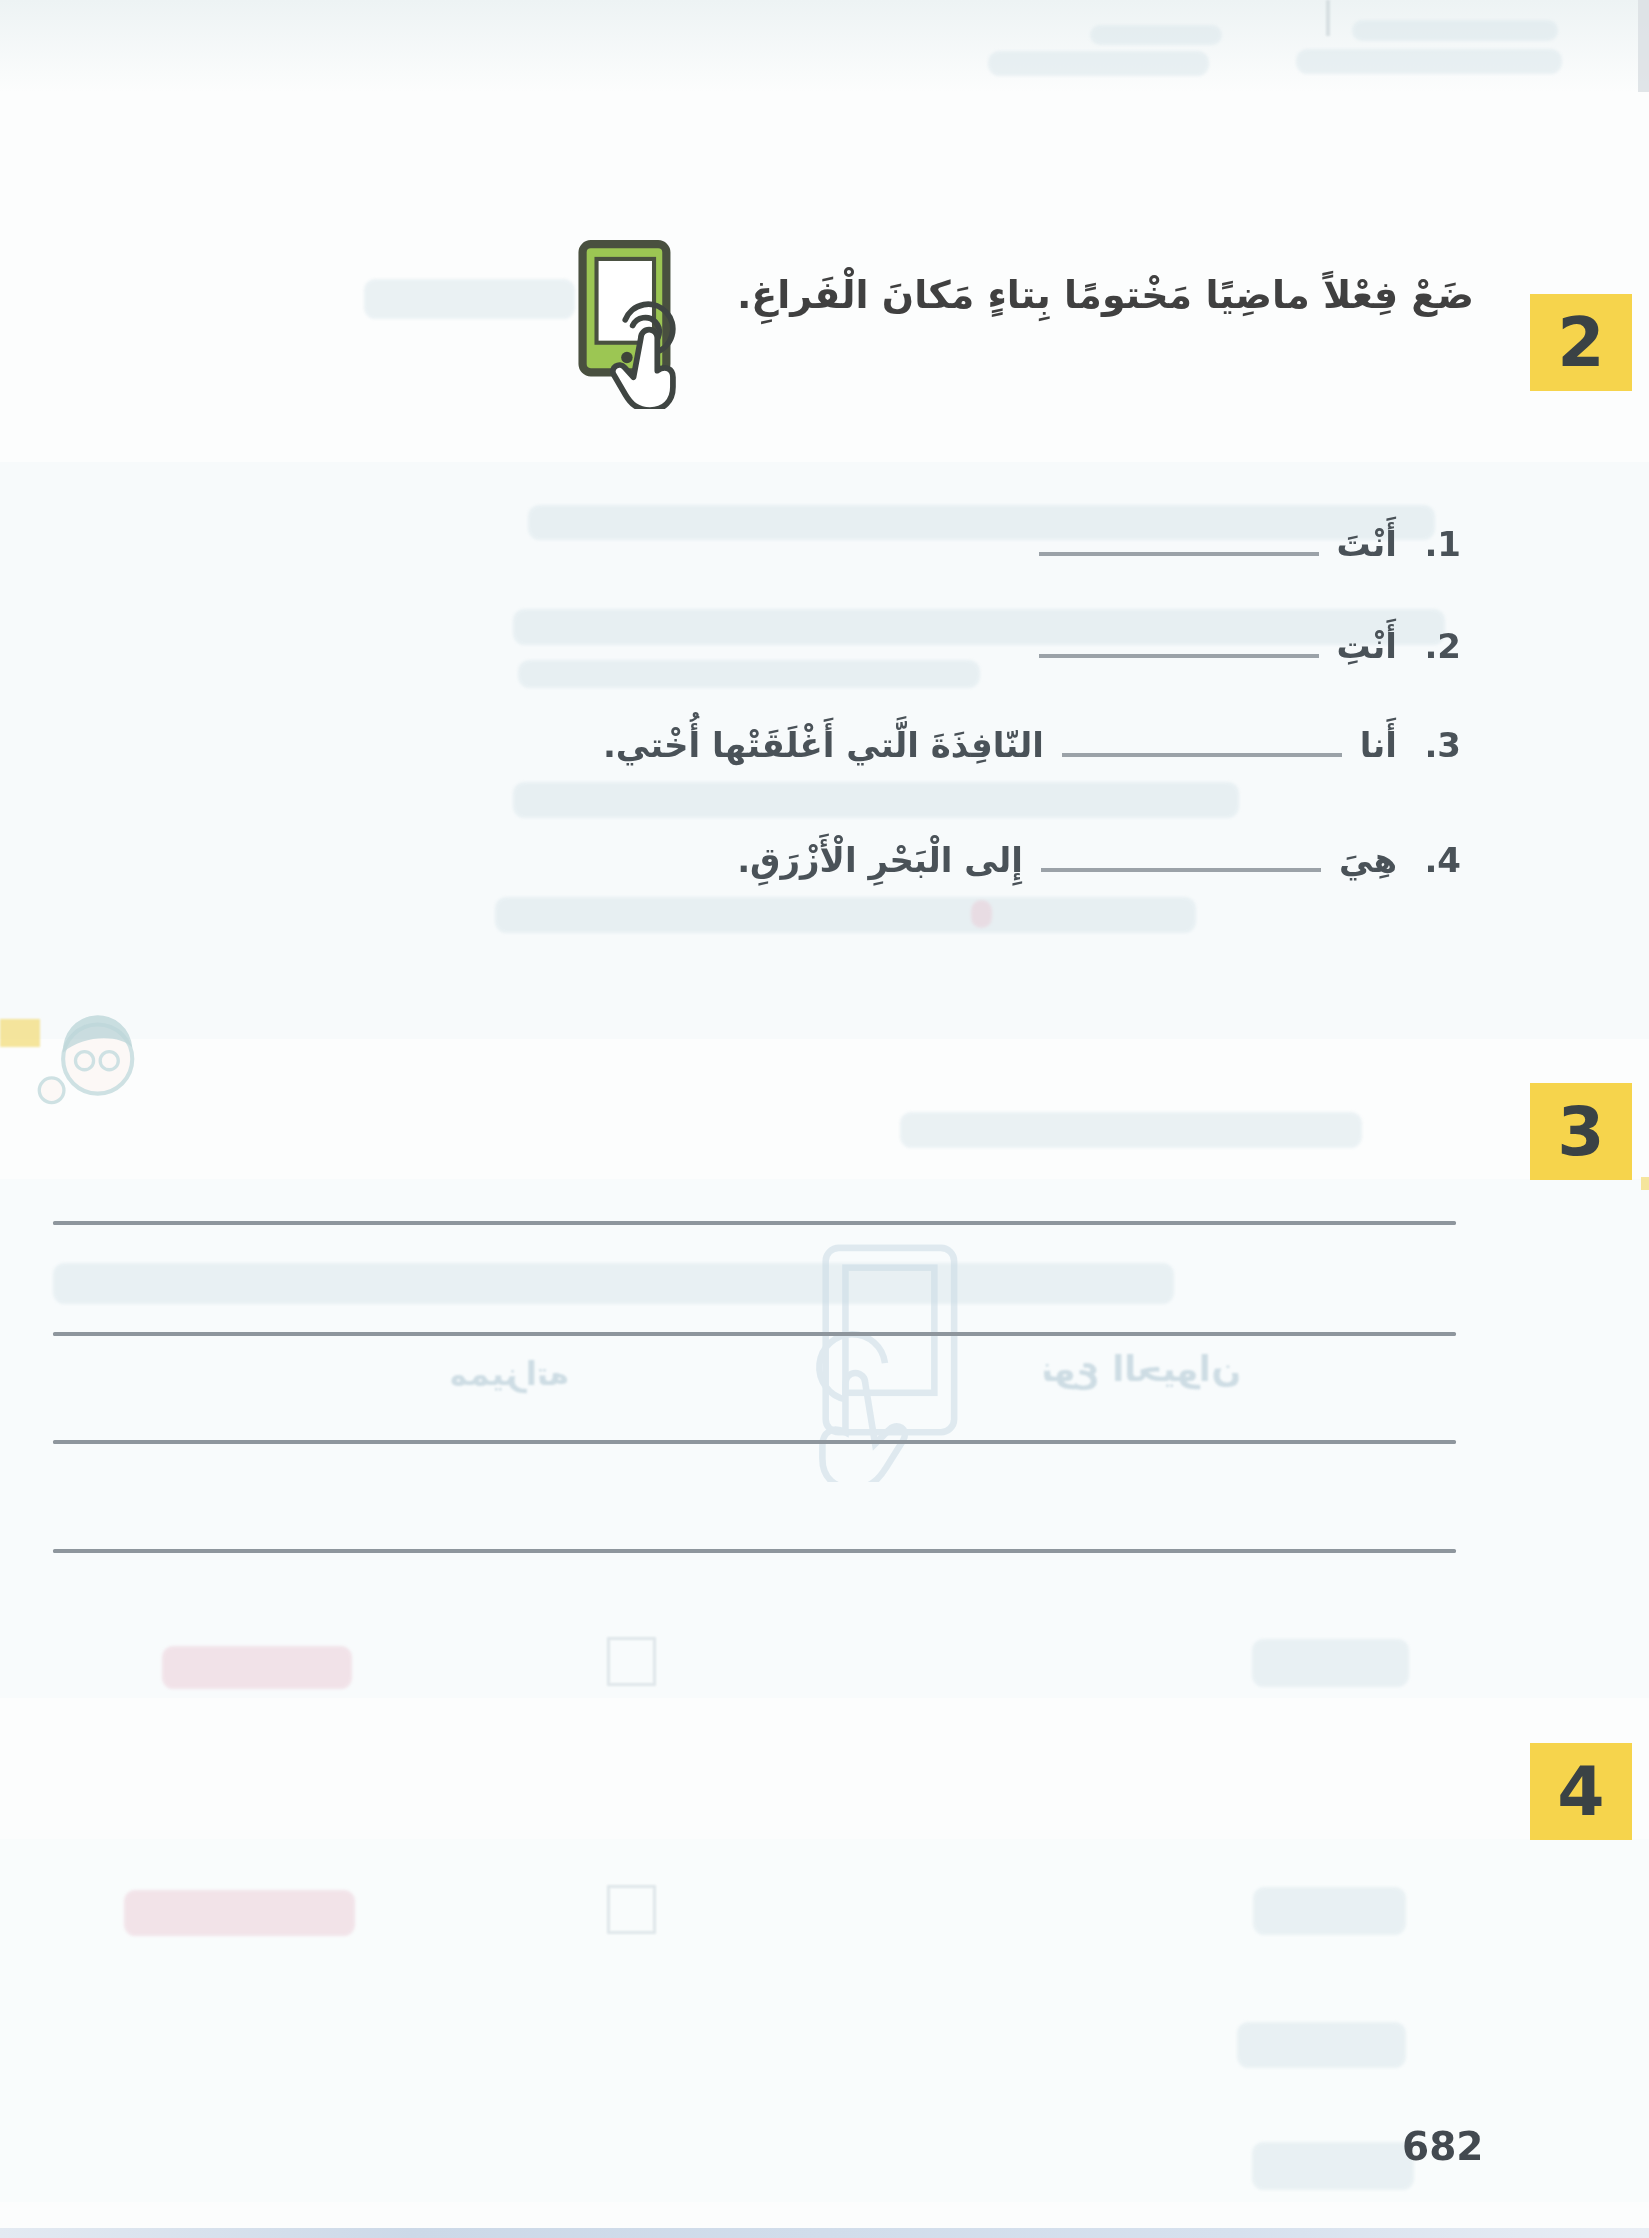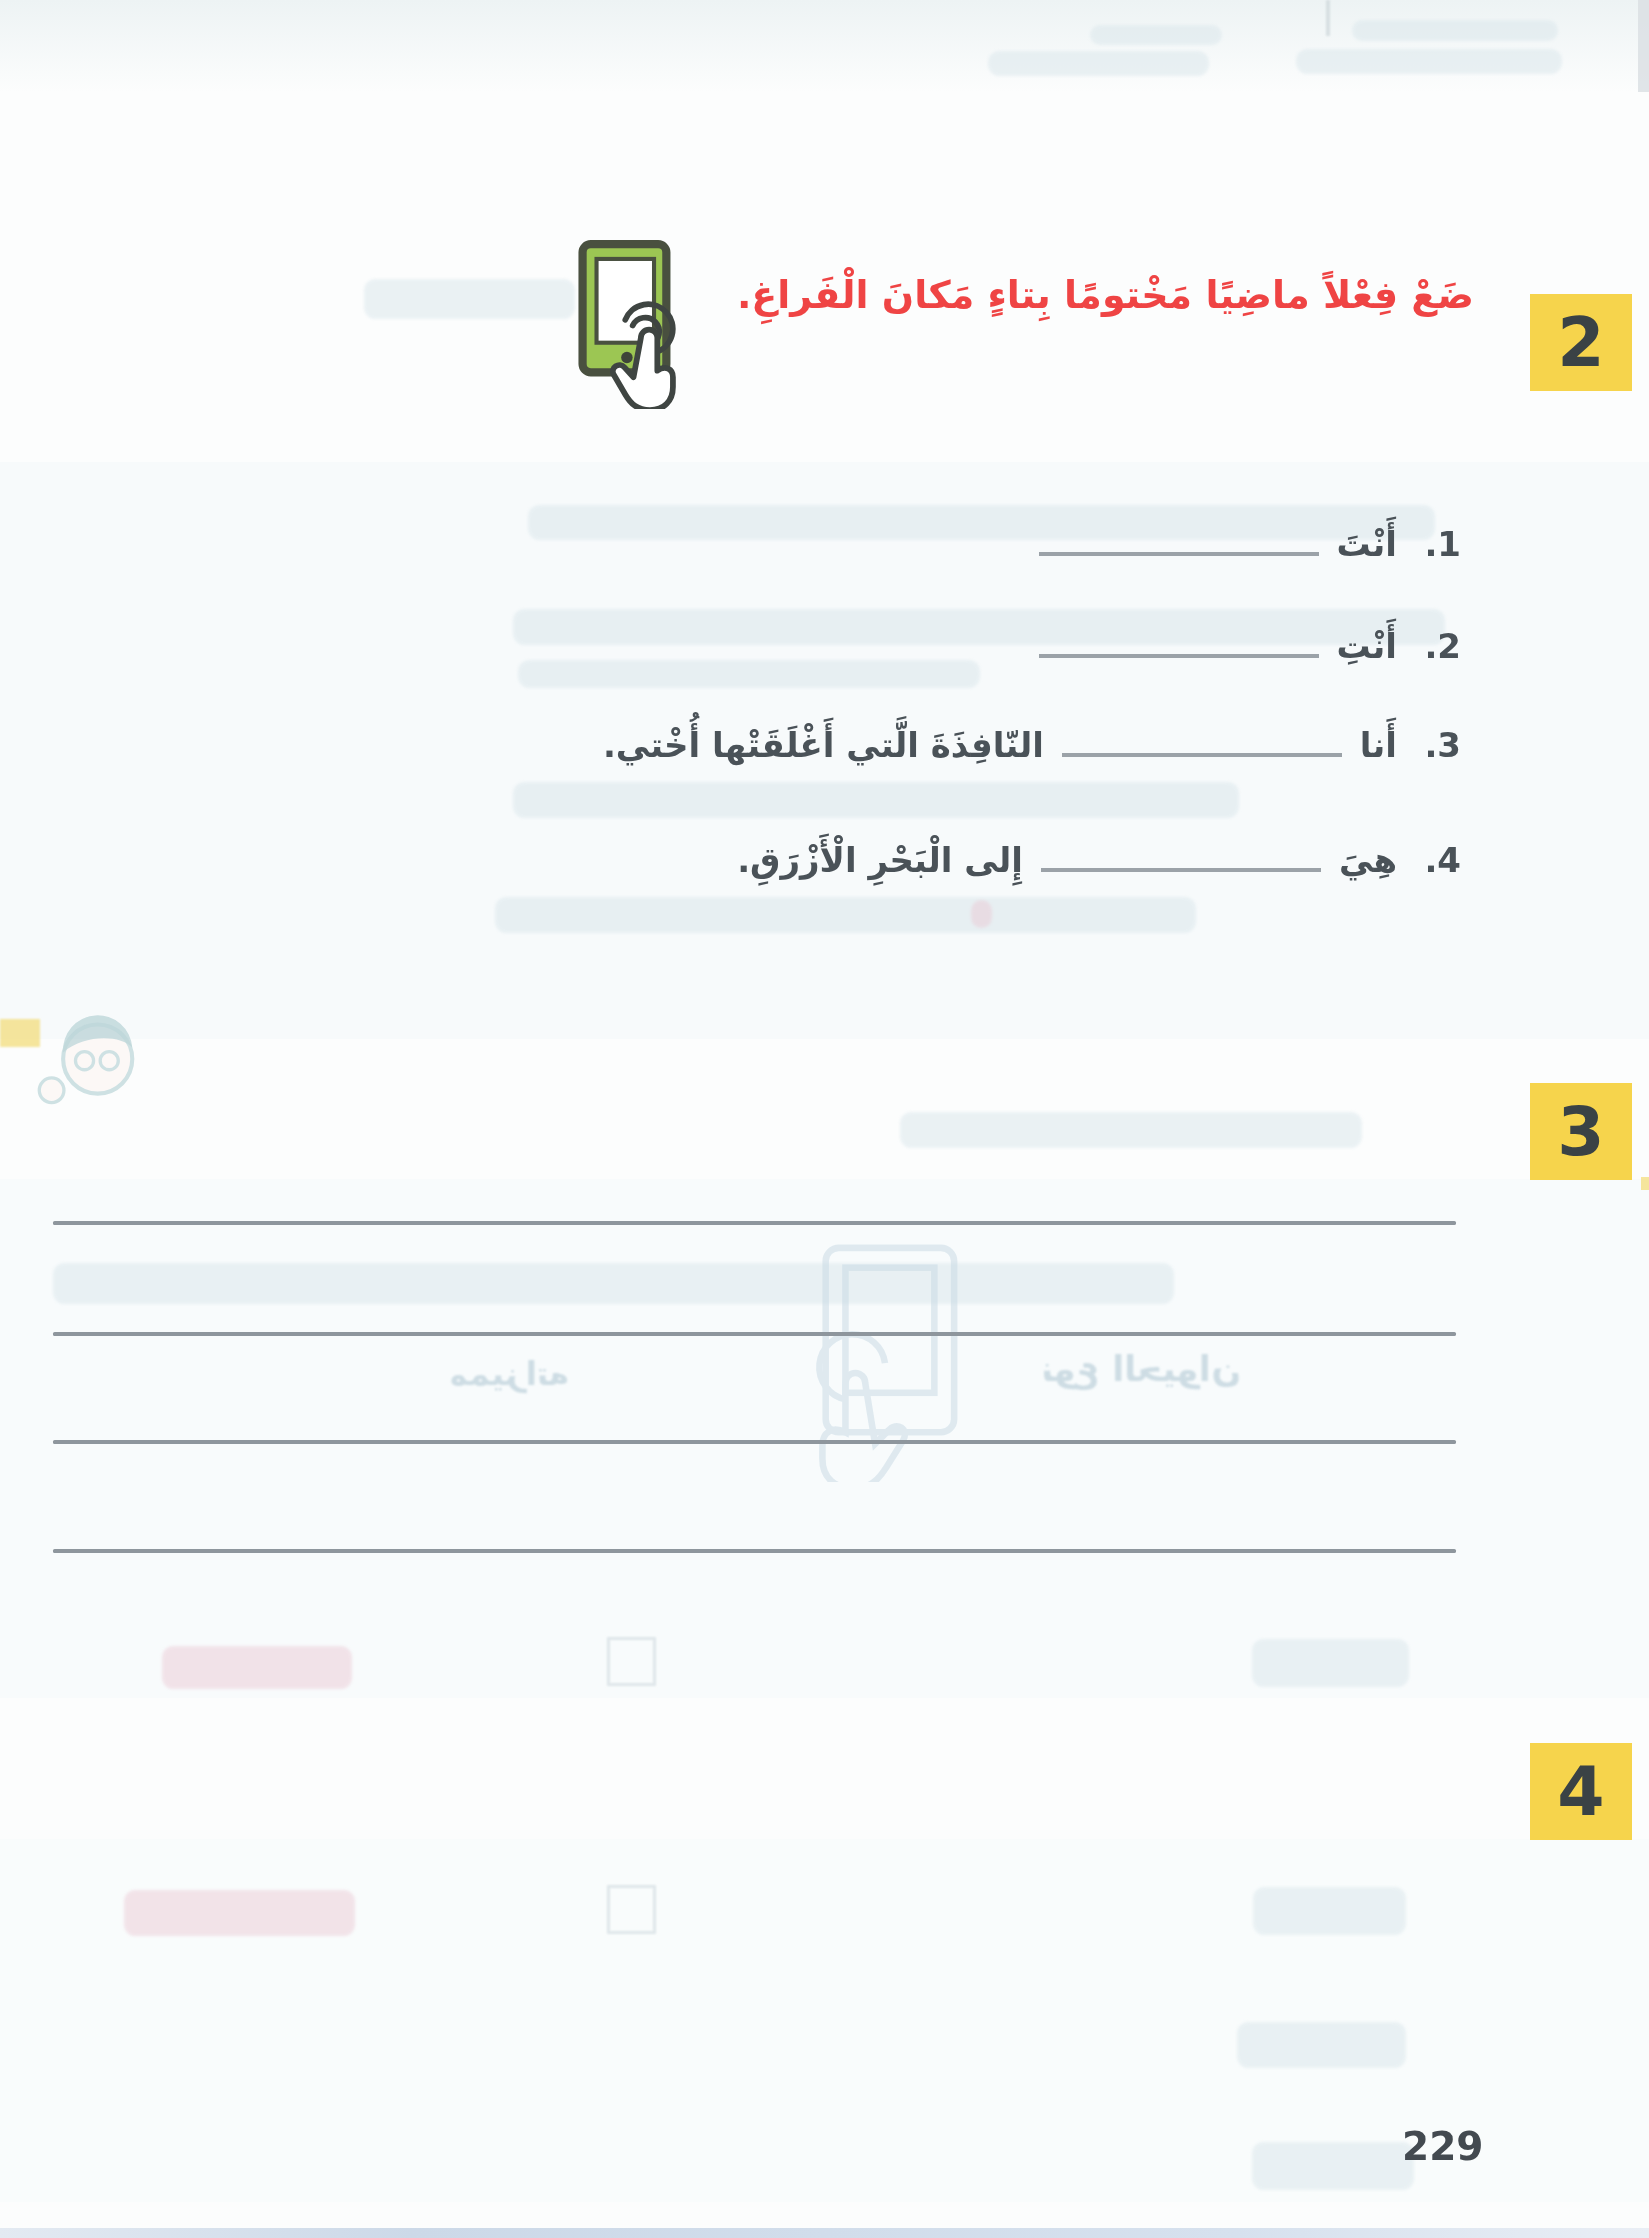--- a/index.html
+++ b/index.html
@@ -32,21 +32,21 @@
 
   
   .badge{position:absolute;width:102px;height:97px;background:#F6D44C;color:#3A4245;
     font-weight:bold;font-size:68px;display:flex;align-items:center;justify-content:center;
     line-height:1;}
   #badge2{left:1530px;top:294px;}
   #badge3{left:1530px;top:1083px;}
   #badge4{left:1530px;top:1743px;}
 
   
-  .instr{position:absolute;direction:rtl;color:#ef4444;font-weight:bold;font-size:38px;
+  .instr{position:absolute;direction:rtl;color:#404040;font-weight:bold;font-size:38px;
     white-space:nowrap;line-height:1.5;}
   #instr2{right:175px;top:267px;}
   #instr3{right:175px;top:1088px;}
   #instr4{right:188px;top:1735px;font-size:35px;}
 
   
   .ex-row{position:absolute;right:188px;direction:rtl;display:flex;align-items:baseline;
     gap:18px;color:#4A5258;font-size:34px;font-weight:bold;line-height:1.75;white-space:nowrap;}
   .ex-row .num{direction:rtl;min-width:46px;}
   .blank{display:inline-block;width:280px;height:6.6px;border-bottom:4.1px solid #9BA2A8;}
@@ -159,17 +159,17 @@
 
   <div class="badge" id="badge3">3</div>
 
   <div class="wline" id="wl1"></div>
   <div class="wline" id="wl2"></div>
   <div class="wline" id="wl3"></div>
   <div class="wline" id="wl4"></div>
 
   <div class="badge" id="badge4">4</div>
 
-  <div class="page-num">229</div>
+  <div class="page-num">682</div>
 
   <div class="bottom-bar"></div>
 </div>
 
 
 </body></html>

